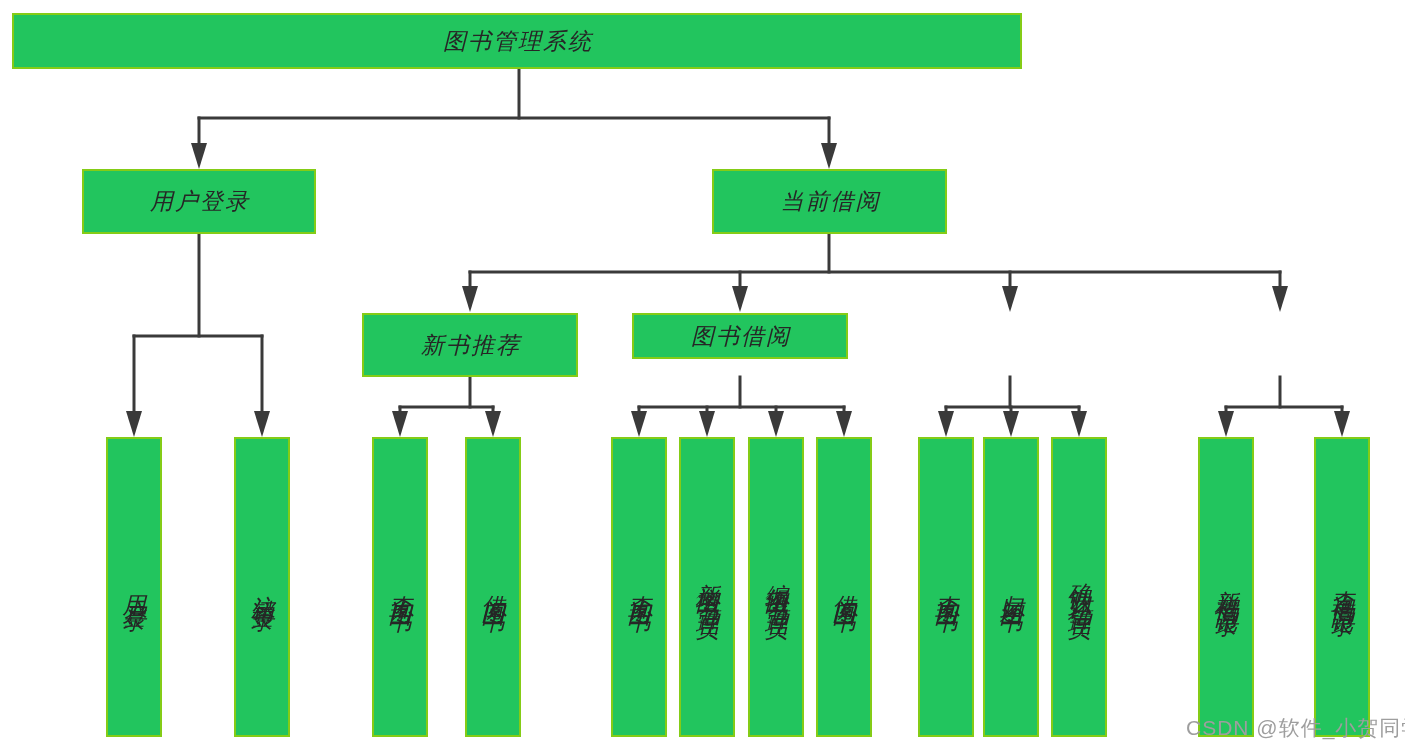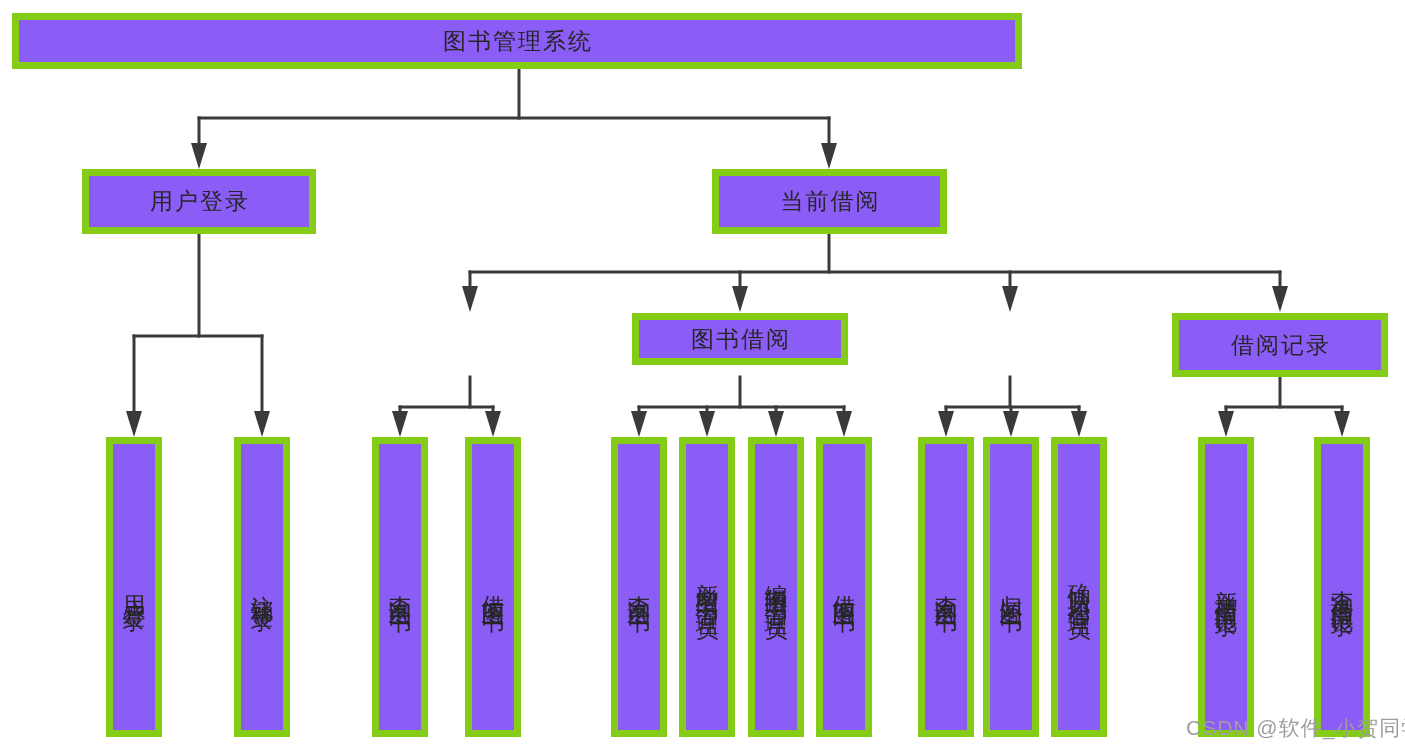--- a/index.html
+++ b/index.html
@@ -17,29 +17,30 @@
   }
   .wires {
     position: absolute;
     left: 0;
     top: 0;
     pointer-events: none;
   }
   .box {
     position: absolute;
     box-sizing: border-box;
-    border: 7px solid #84cc16;
-    background: #8b5cf6;
+    border: 2px solid #84cc16;
+    background: #22c55e;
     display: flex;
     align-items: center;
     justify-content: center;
     color: #262626;
     font-size: 23px;
     letter-spacing: 2px;
     white-space: nowrap;
+    font-style: italic;
   }
   .box.h {
     text-indent: 2px;
   }
   .box.v {
     writing-mode: vertical-rl;
     text-orientation: mixed;
     letter-spacing: 5px;
     white-space: normal;
     line-height: 1.0;
@@ -126,22 +127,22 @@
       <polygon points="1218,411 1234,411 1226,437"></polygon>
       <polygon points="1334,411 1350,411 1342,437"></polygon>
     </g>
   </svg>
 
   <div class="box h" style="left:12px;top:13px;width:1010px;height:56px">图书管理系统</div>
 
   <div class="box h" style="left:82px;top:169px;width:234px;height:65px">用户登录</div>
   <div class="box h" style="left:712px;top:169px;width:235px;height:65px">当前借阅</div>
 
-  <div class="box h" style="left:632px;top:313px;width:216px;height:52px">图书借阅</div>
-  <div class="box h" style="left:1172px;top:313px;width:216px;height:64px">借阅记录</div>
+  <div class="box h" style="left:362px;top:313px;width:216px;height:64px">新书推荐</div>
+  <div class="box h" style="left:632px;top:313px;width:216px;height:46px">图书借阅</div>
 
   <div class="box v" style="left:106px;top:437px;width:56px;height:300px">用户登录</div>
   <div class="box v" style="left:234px;top:437px;width:56px;height:300px">注销登录</div>
 
   <div class="box v" style="left:372px;top:437px;width:56px;height:300px">查询图书</div>
   <div class="box v" style="left:465px;top:437px;width:56px;height:300px">借阅图书</div>
 
   <div class="box v" style="left:611px;top:437px;width:56px;height:300px">查询图书</div>
   <div class="box v" style="left:679px;top:437px;width:56px;height:300px">新增图书（管理员）</div>
   <div class="box v" style="left:748px;top:437px;width:56px;height:300px">编辑图书（管理员）</div>

